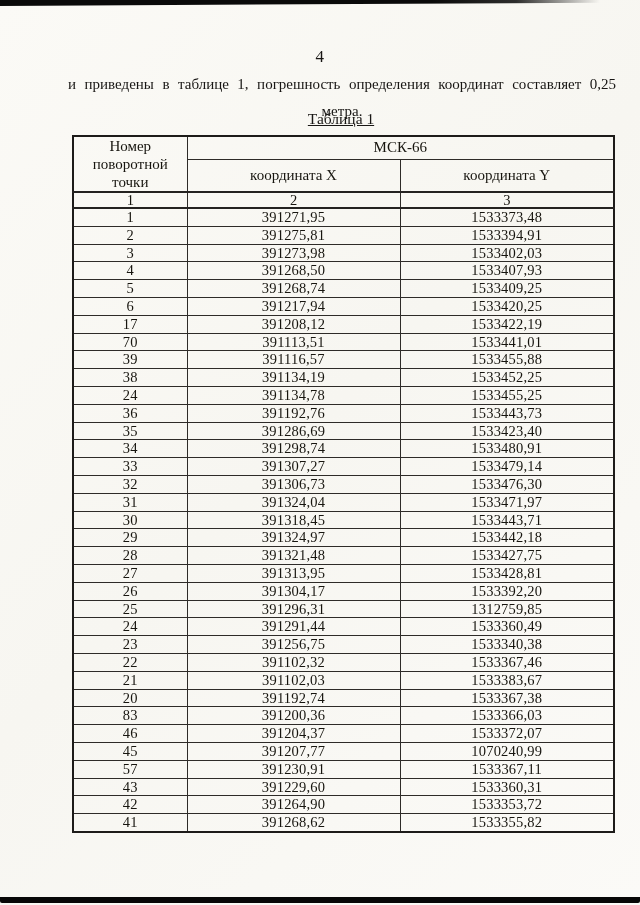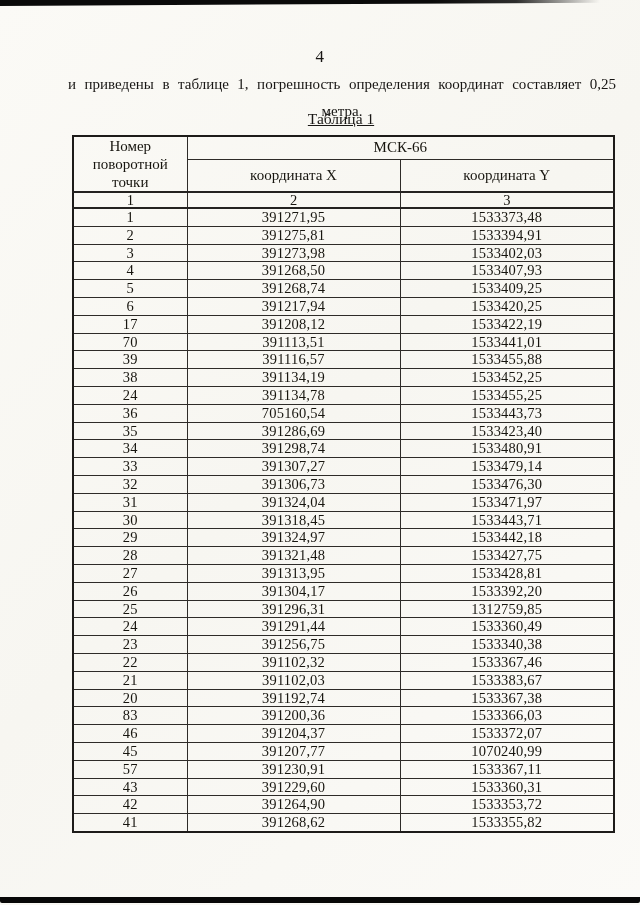--- a/index.html
+++ b/index.html
@@ -189,21 +189,21 @@
         <td>391134,19</td>
         <td>1533452,25</td>
       </tr>
         <tr>
         <td>24</td>
         <td>391134,78</td>
         <td>1533455,25</td>
       </tr>
         <tr>
         <td>36</td>
-        <td>705160,54</td>
+        <td>391192,76</td>
         <td>1533443,73</td>
       </tr>
         <tr>
         <td>35</td>
         <td>391286,69</td>
         <td>1533423,40</td>
       </tr>
         <tr>
         <td>34</td>
         <td>391298,74</td>

